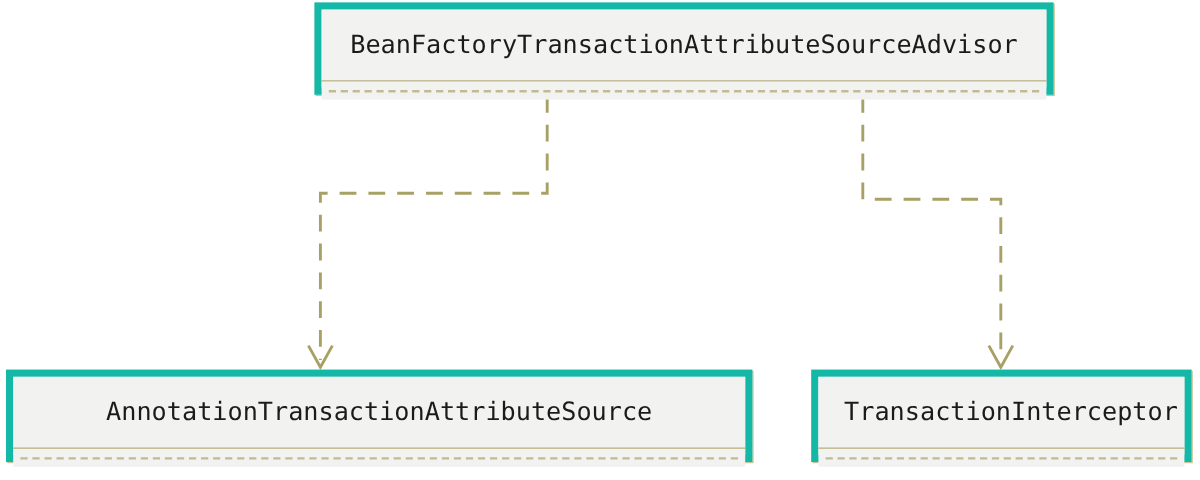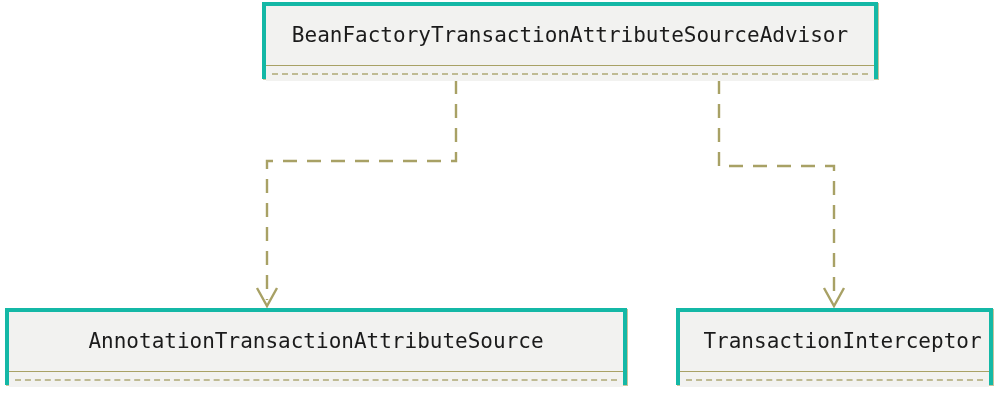--- a/index.html
+++ b/index.html
@@ -22,21 +22,21 @@
     left: 0;
     top: 0;
     width: 1000px;
     height: 400px;
     pointer-events: none;
   }
   .uml-class {
     position: absolute;
     box-sizing: border-box;
     background: #F0F0F0;
-    border: 4px solid #14b8a6;
+    border: 6px solid #14b8a6;
     box-shadow: 1px 1px 0 0 #C9C49A;
   }
   .uml-name-compartment {
     box-sizing: border-box;
     width: 100%;
     border-bottom: 1px solid #A8A165;
     display: flex;
     align-items: center;
     justify-content: center;
     background: #F2F2F0;

